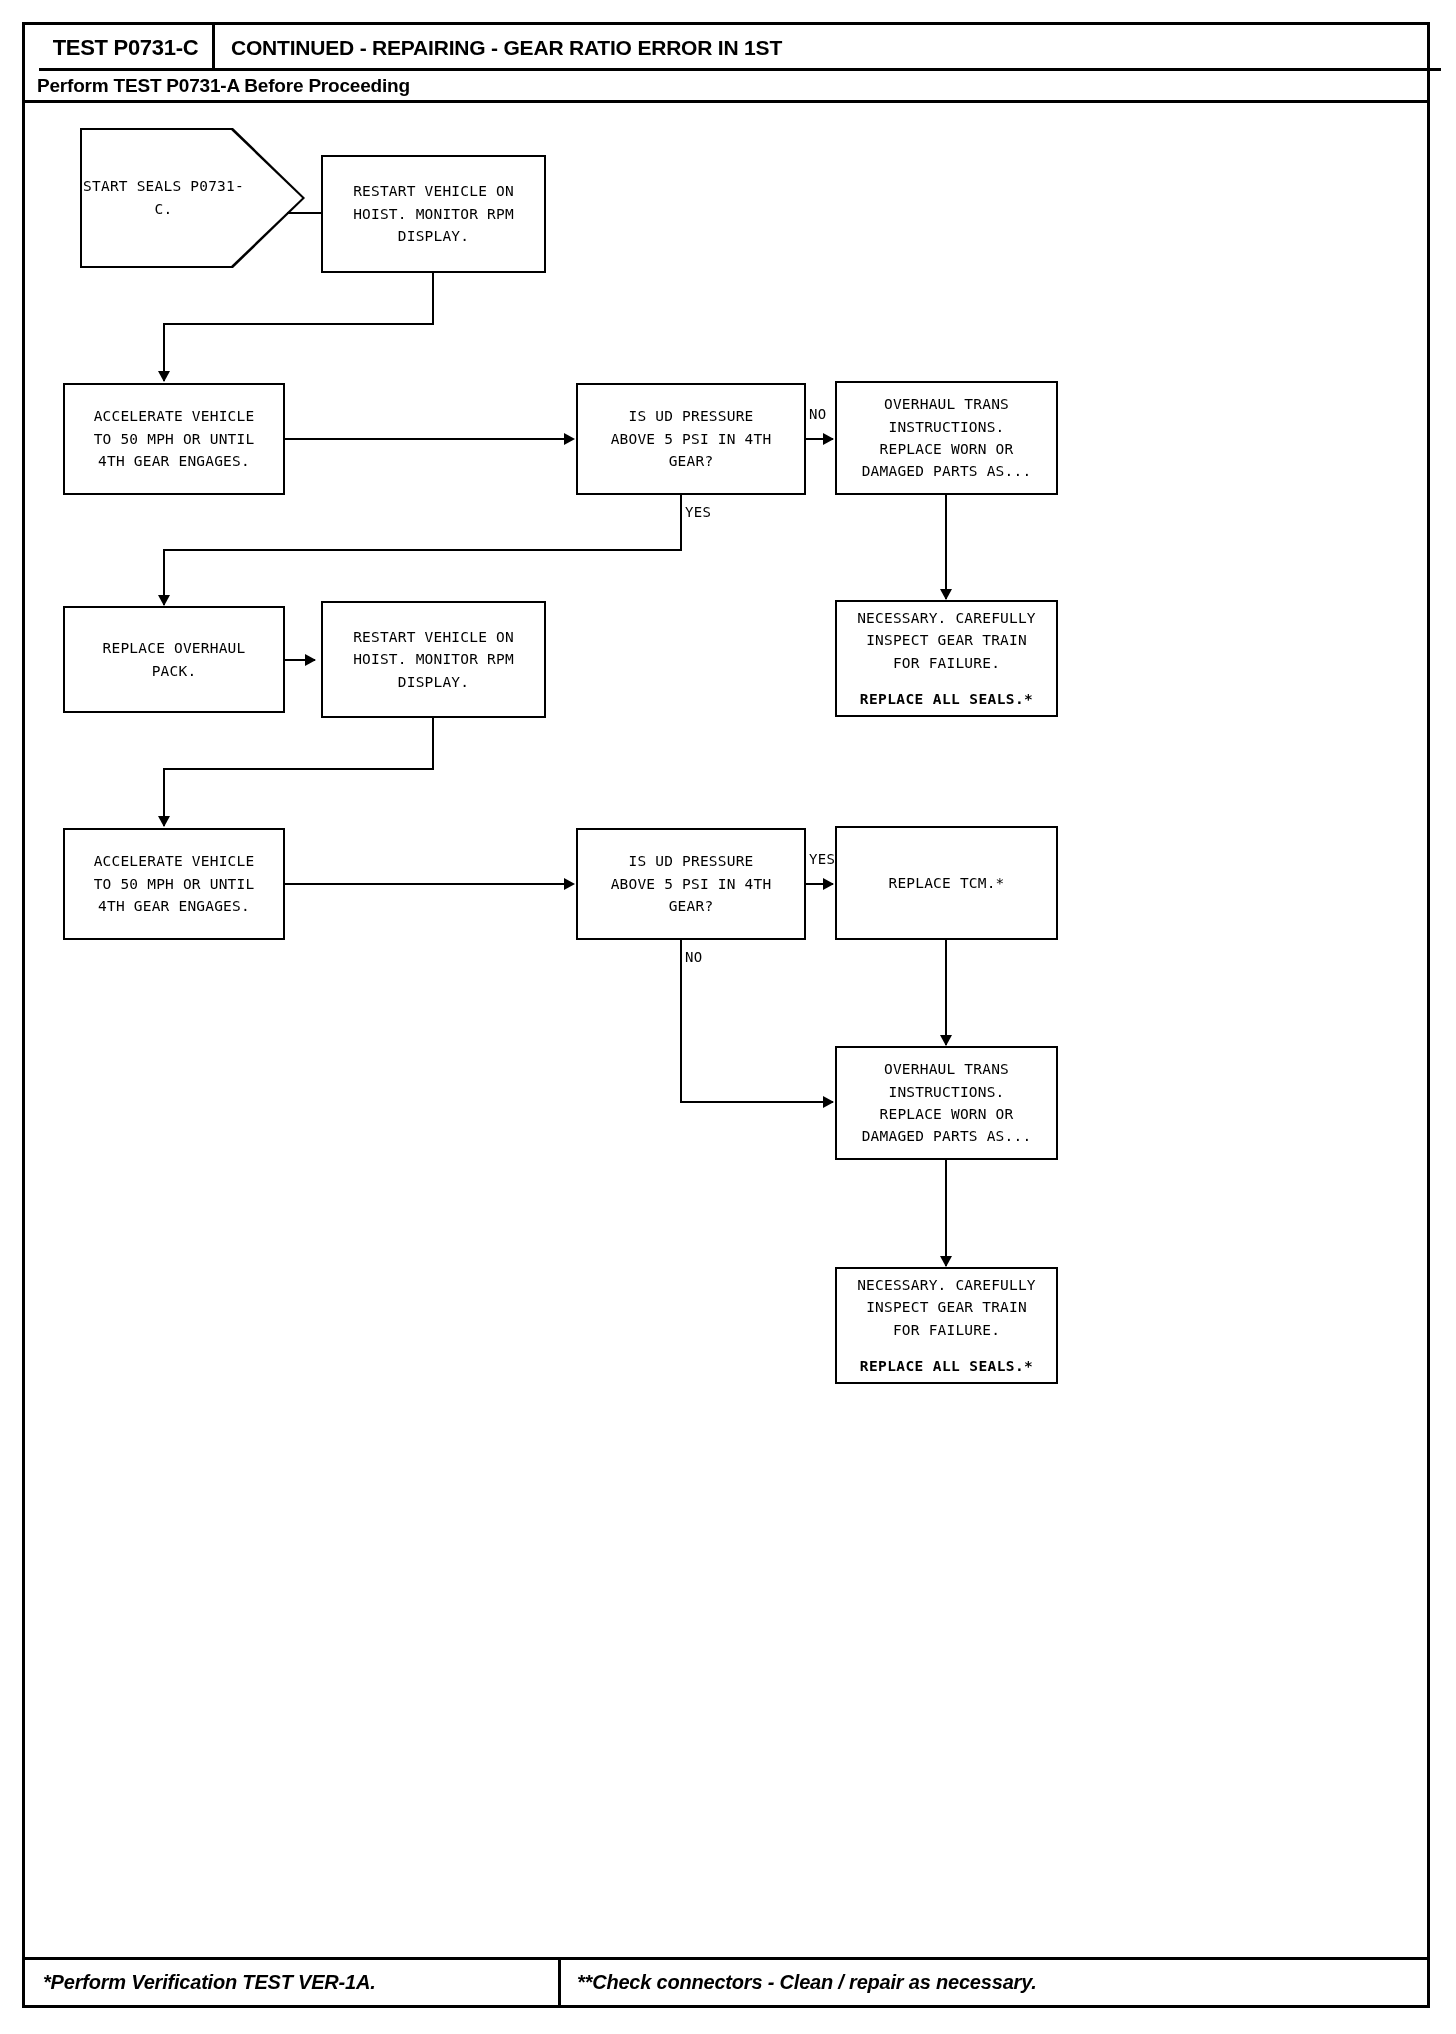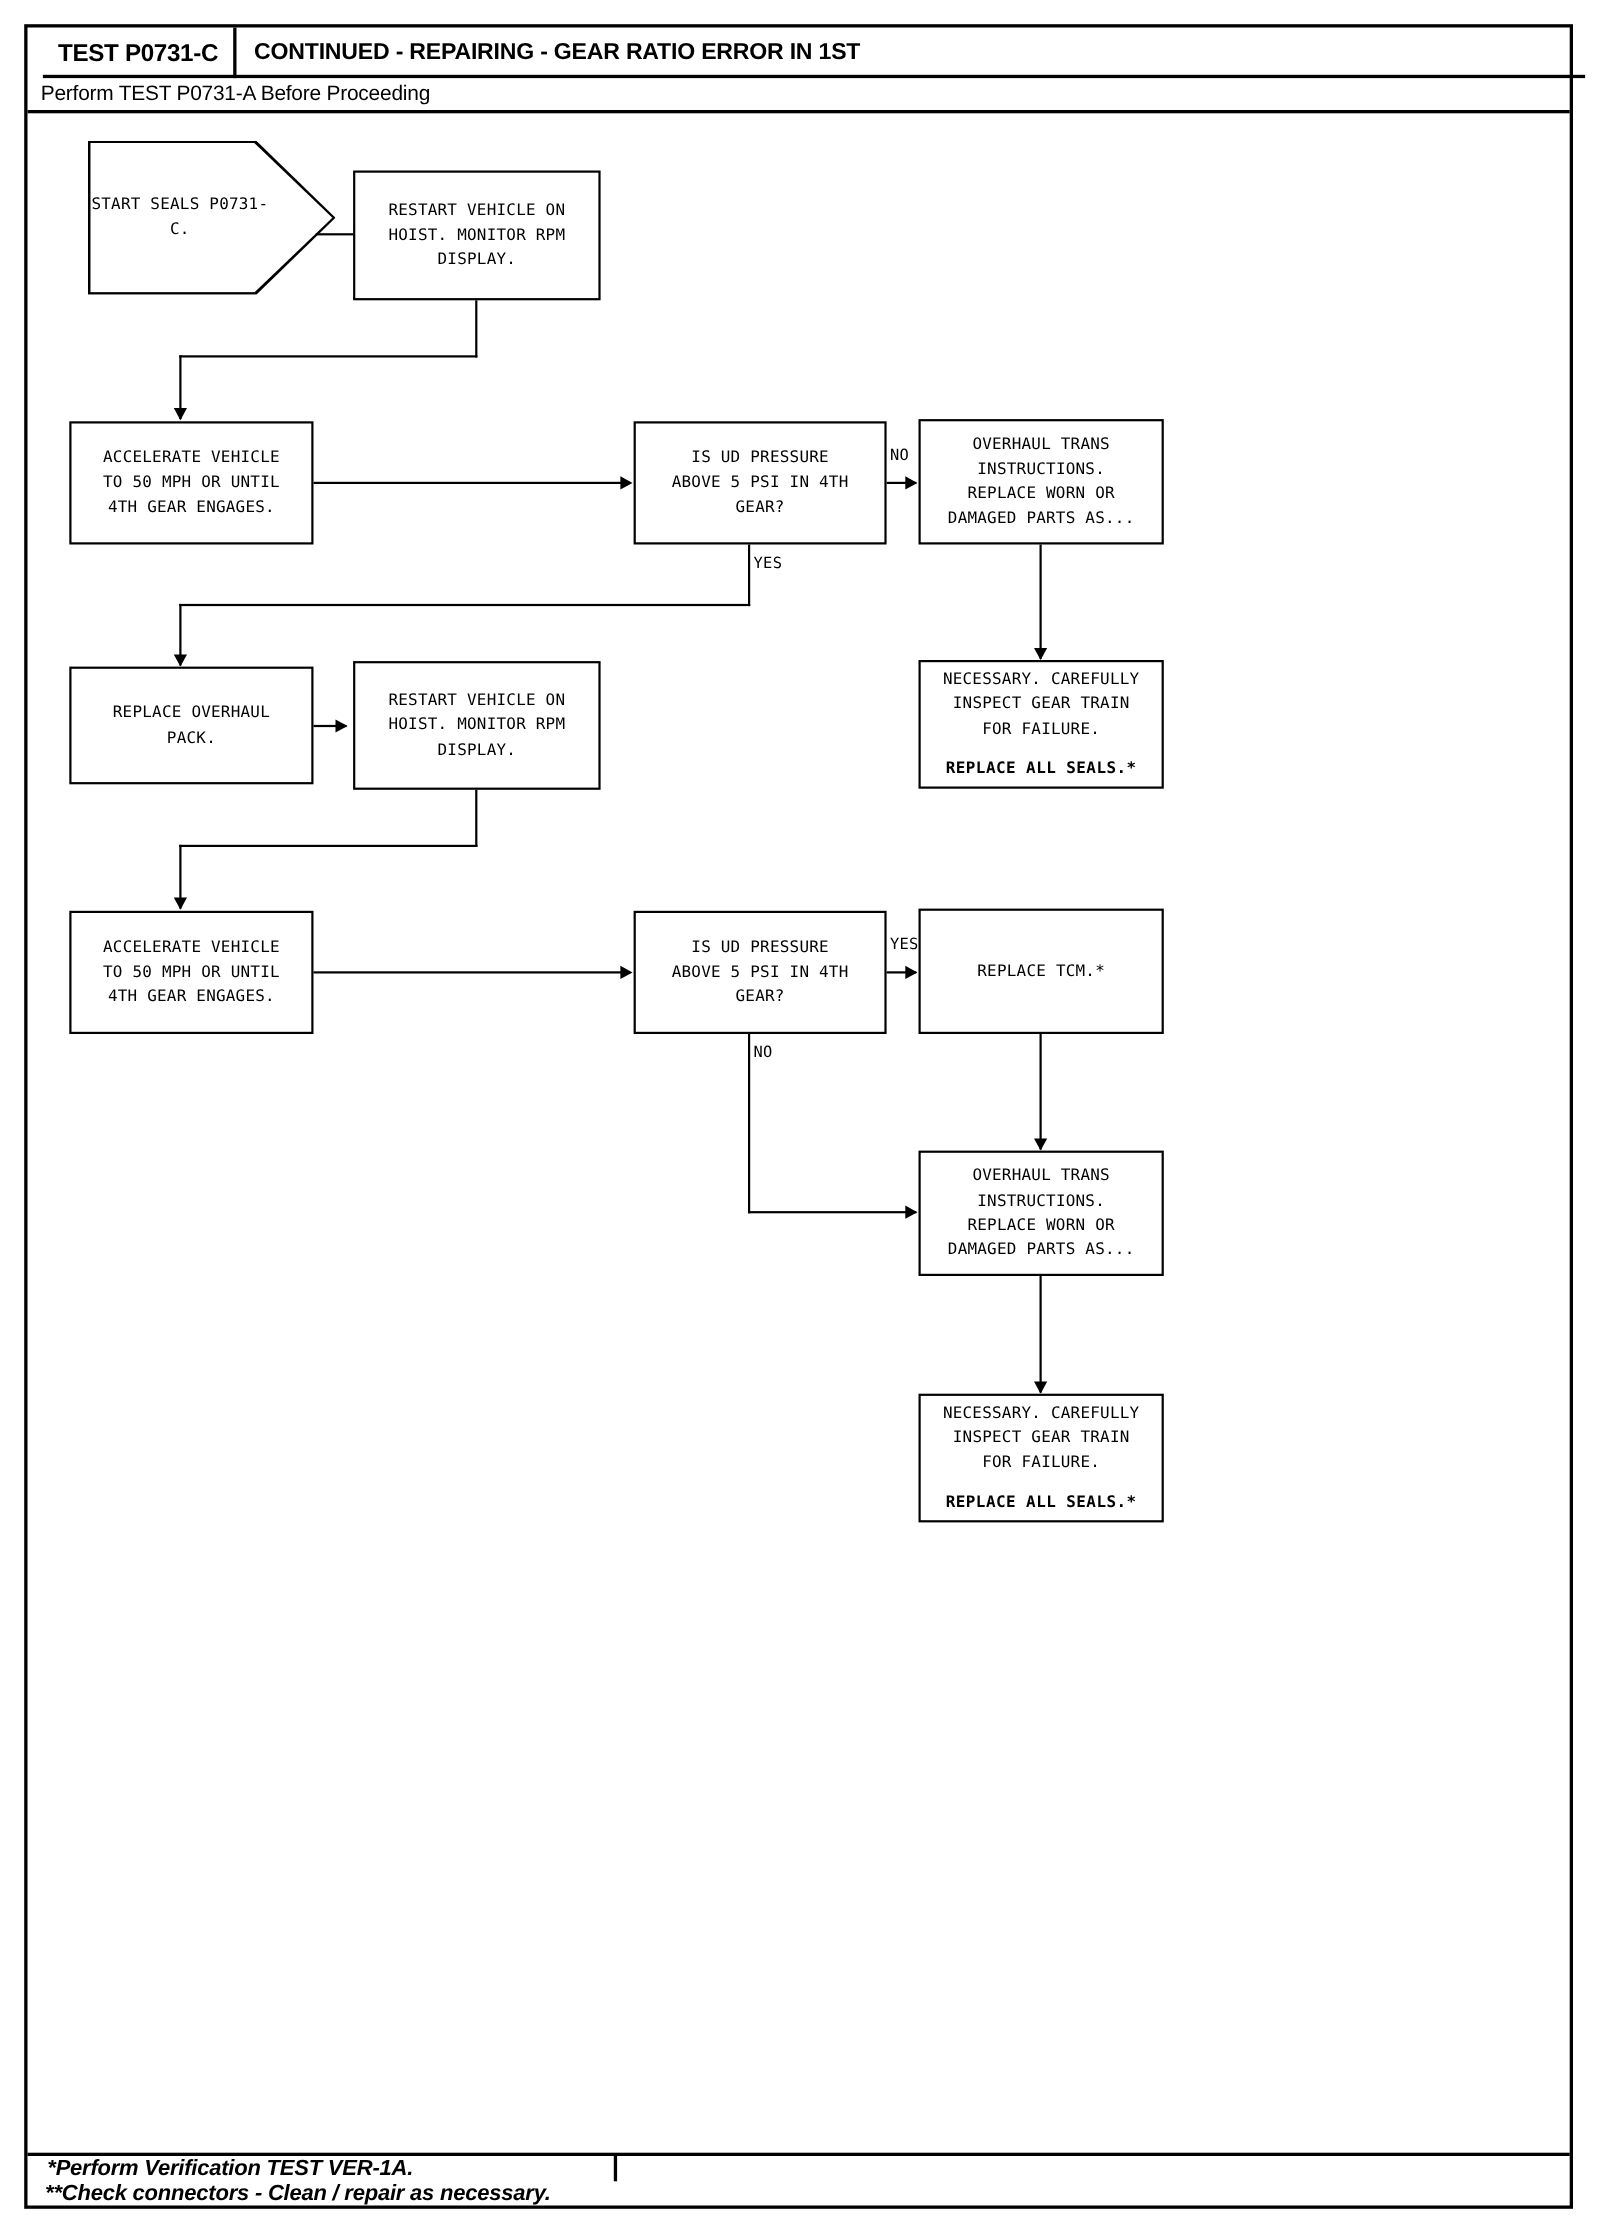--- a/index.html
+++ b/index.html
@@ -82,21 +82,21 @@
     width: 100%;
     height: 32px;
     box-sizing: border-box;
     border-bottom: 3px solid #000;
     display: flex;
     align-items: center;
     padding-left: 12px;
   }
   #subheader-label {
     font-size: 19px;
-    font-weight: normal;
+    font-weight: bold;
     letter-spacing: -0.2px;
     white-space: nowrap;
   }
 
   
   #canvas {
     position: absolute;
     left: 0;
     top: 78px;
     width: 100%;
@@ -188,21 +188,20 @@
   
   #footer-band {
     position: absolute;
     left: 0;
     bottom: 0;
     width: 100%;
     height: 48px;
     box-sizing: border-box;
     border-top: 3px solid #000;
     display: flex;
-    flex-direction: column;
   }
   #footer-left-cell {
     width: 536px;
     box-sizing: border-box;
     border-right: 3px solid #000;
     display: flex;
     align-items: center;
     padding-left: 18px;
   }
   #footer-right-cell {

